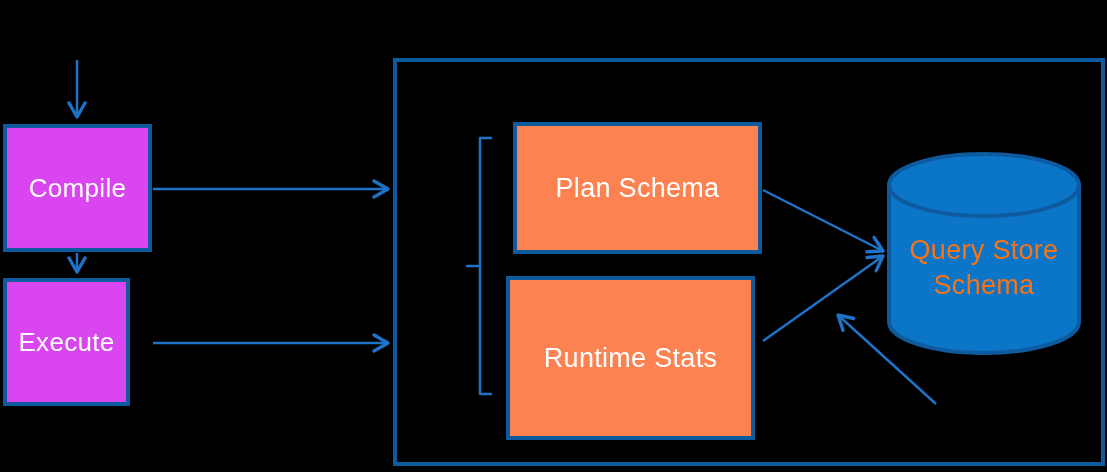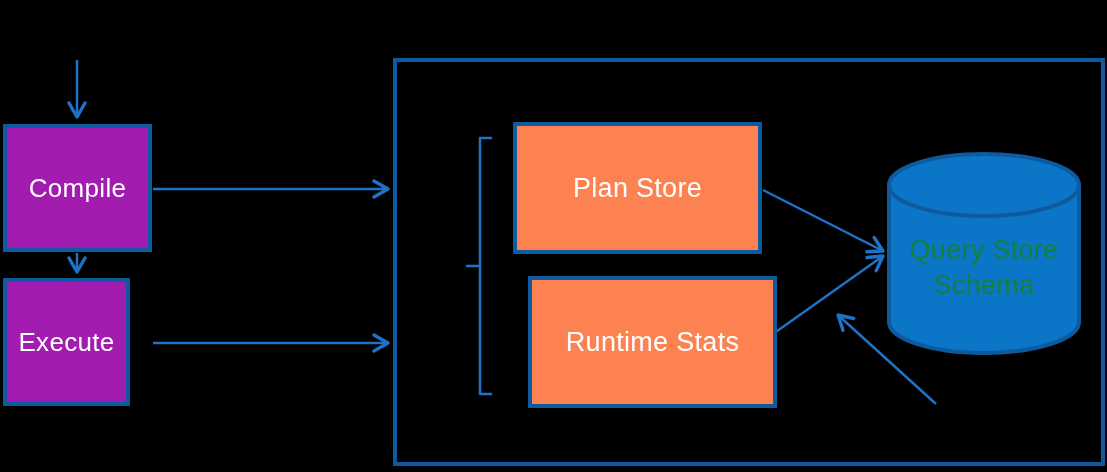--- a/index.html
+++ b/index.html
@@ -17,46 +17,46 @@
     position: absolute;
     display: flex;
     align-items: center;
     justify-content: center;
     color: #ffffff;
     box-sizing: border-box;
     text-align: center;
     letter-spacing: 0.3px;
   }
   .node-blue {
-    background: #a21caf;
+    background: #d946ef;
     border: 4px solid #0e5a9e;
     font-size: 26px;
   }
   .node-orange {
     background: #fc8351;
     border: 4px solid #0e5a9e;
     font-size: 27px;
   }
   .compile  { left: 3px;   top: 124px; width: 149px; height: 128px; }
   .execute  { left: 3px;   top: 278px; width: 127px; height: 128px; }
   .plan     { left: 513px; top: 122px; width: 249px; height: 132px; }
-  .runtime  { left: 528px; top: 276px; width: 249px; height: 132px; }
+  .runtime  { left: 506px; top: 276px; width: 249px; height: 164px; }
   .container-box {
     position: absolute;
     left: 393px; top: 58px;
     width: 712px; height: 408px;
     border: 4px solid #0e5a9e;
     box-sizing: border-box;
     background: transparent;
   }
   .cyl-label {
     position: absolute;
     left: 889px; top: 233px;
     width: 190px;
-    color: #15803d;
+    color: #f97316;
     font-size: 27px;
     line-height: 35px;
     text-align: center;
     letter-spacing: 0.3px;
   }
 </style>
 </head>
 <body>
 
 <div class="canvas">
@@ -93,21 +93,21 @@
   <div class="container-box"></div>
 
   <div class="node node-blue compile">
     <span>Compile</span>
   </div>
   <div class="node node-blue execute">
     <span>Execute</span>
   </div>
 
   <div class="node node-orange plan">
-    <span>Plan Store</span>
+    <span>Plan Schema</span>
   </div>
   <div class="node node-orange runtime">
     <span>Runtime Stats</span>
   </div>
 
   <div class="cyl-label">Query Store Schema</div>
 
 </div>
 
 </body></html>

